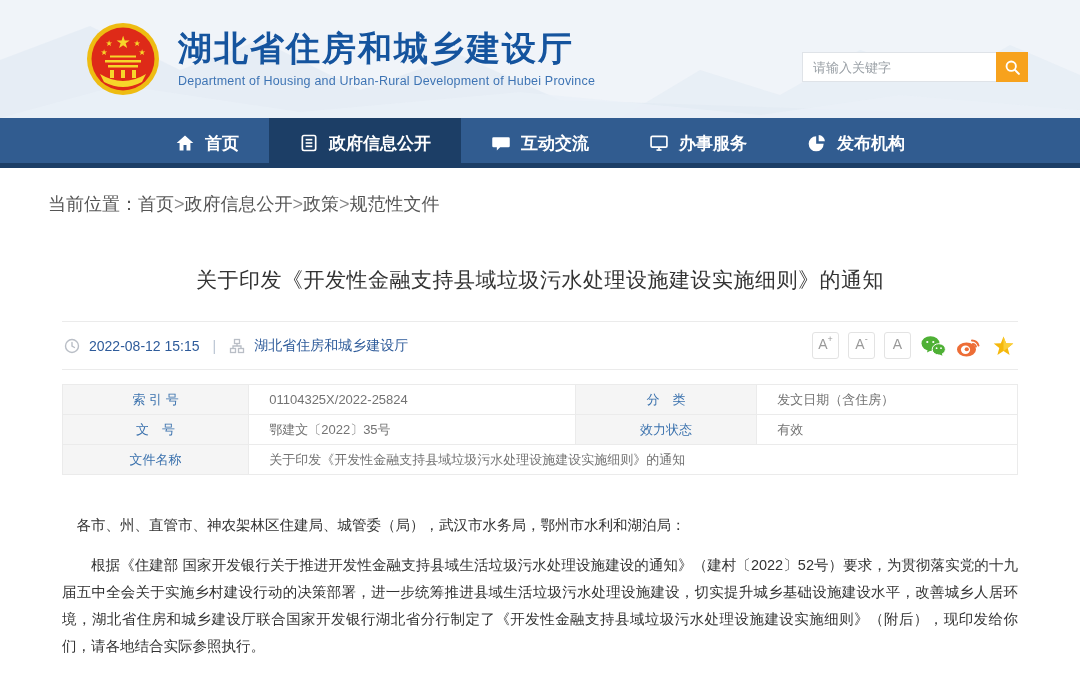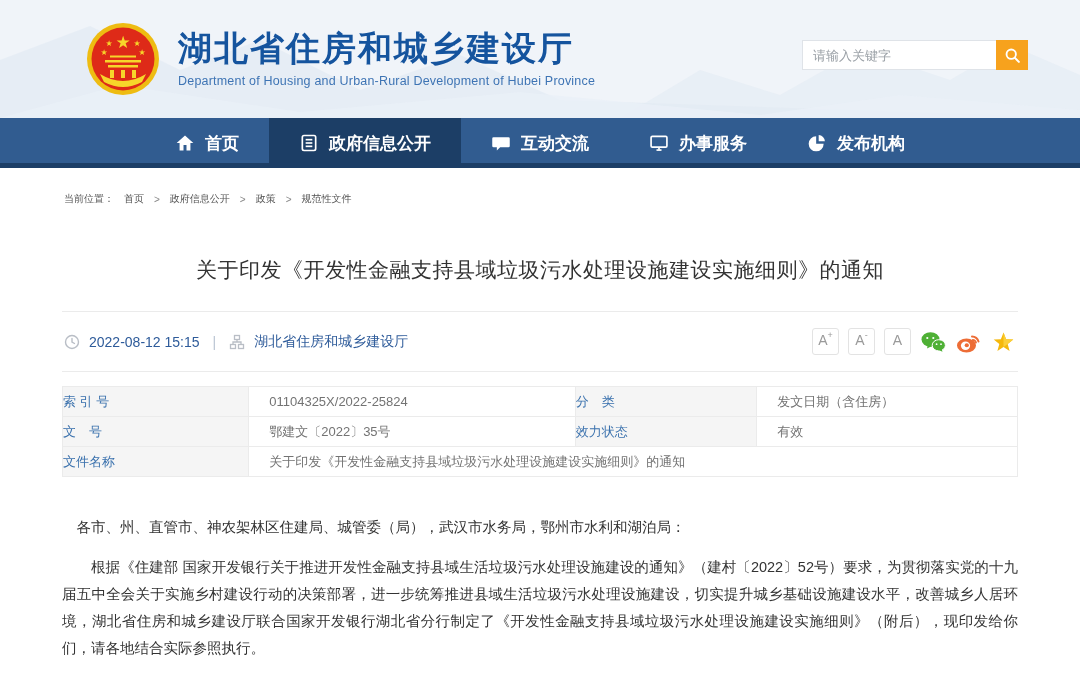--- a/index.html
+++ b/index.html
@@ -13,64 +13,64 @@
     font-family:"Liberation Sans","DejaVu Sans",sans-serif;color:var(--text-dark,#333);
   }
   
   .header{height:118px;position:relative;background:var(--header-bg,#f0f4f9);overflow:hidden;}
   .header .mountains{position:absolute;left:0;top:0;width:100%;height:100%;}
   .header-inner{position:relative;display:flex;align-items:center;height:100%;padding-left:86px;}
   .emblem{width:74px;height:74px;flex:0 0 auto;}
   .brand{margin-left:18px;}
   .brand-title{font-size:34px;font-weight:700;color:var(--brand-blue,#15549e);letter-spacing:2px;line-height:1.1;}
   .brand-sub{font-size:12.5px;color:#3e74b4;margin-top:7px;letter-spacing:.2px;}
-  .search{position:absolute;right:52px;top:40px;display:flex;height:31px;}
+  .search{position:absolute;right:52px;top:52px;display:flex;height:31px;}
   .search input{
     width:194px;height:30px;border:1px solid #dfe3e8;border-right:none;background:#fff;
     padding:0 10px;font-size:13px;color:#333;outline:none;font-family:inherit;
   }
   .search input::placeholder{color:#9aa0a6;}
   .search button{
     width:32px;height:30px;border:none;background:var(--accent-orange,#f7a21d);
     display:flex;align-items:center;justify-content:center;cursor:pointer;
   }
   
   .nav{height:50px;background:var(--nav-bg,#315c90);display:flex;justify-content:center;position:relative;}
   .nav::after{content:"";position:absolute;left:0;bottom:0;width:100%;height:5px;background:var(--nav-active,#1c3e66);}
   .nav-item{
     display:flex;align-items:center;gap:10px;padding:0 30px;height:50px;color:#fff;
     font-size:17px;font-weight:700;cursor:pointer;position:relative;z-index:1;
   }
   .nav-item.active{background:var(--nav-active,#1c3e66);}
   .nav-item svg{display:block;}
   
-  .breadcrumb{padding:24px 0 0 64px;font-size:10px;color:#555;display:flex;gap:10px;align-items:center;}
+  .breadcrumb{padding:24px 0 0 48px;font-size:18px;color:#555;display:flex;align-items:center;}
   .breadcrumb .crumb{color:#555;cursor:pointer;}
   .breadcrumb .sep{color:#888;}
   
   .container{width:956px;margin:0 auto;}
   .article-title{margin-top:50px;text-align:center;font-size:21px;color:#333;font-weight:400;letter-spacing:.5px;}
   .meta-row{
     margin-top:27px;border-top:1px solid var(--border-gray,#ebebeb);border-bottom:1px solid var(--border-gray,#ebebeb);
-    height:61px;display:flex;align-items:center;justify-content:space-between;padding:0 2px;
+    height:49px;display:flex;align-items:center;justify-content:space-between;padding:0 2px;
   }
   .meta-left{display:flex;align-items:center;gap:9px;color:var(--link-blue,#2e5b9a);font-size:14px;}
   .meta-left .pipe{color:#b9c4d2;margin:0 4px;}
   .meta-right{display:flex;align-items:center;gap:9px;}
   .font-btn{
     width:27px;height:27px;border:1px solid #e3e3e3;border-radius:3px;background:#fff;color:#9a9a9a;
     font-size:14px;display:flex;align-items:flex-start;justify-content:center;cursor:pointer;
     font-family:inherit;padding-top:4px;line-height:1;
   }
   .font-btn .mod{font-size:9px;margin-top:-2px;}
   .share-btn{width:26px;height:26px;display:flex;align-items:center;justify-content:center;cursor:pointer;background:none;border:none;padding:0;}
   
   .info-table{width:100%;border-collapse:collapse;margin-top:14px;table-layout:fixed;}
   .info-table td{border:1px solid var(--border-gray,#ebebeb);height:30px;font-size:13px;}
-  .info-table td.lbl{background:var(--label-bg,#f5f5f5);color:var(--label-blue,#3a71ad);}
+  .info-table td.lbl{background:var(--label-bg,#f5f5f5);color:var(--label-blue,#3a71ad);text-align:center;}
   .info-table td.val{color:#737373;padding-left:20px;}
   
   .body-text{margin-top:37px;font-size:14.5px;line-height:27px;color:#333;}
   .salutation{text-indent:1em;}
   .paragraph{margin-top:13px;text-indent:2em;text-align:justify;}
 </style>
 </head>
 <body>
 
 <div class="header">

